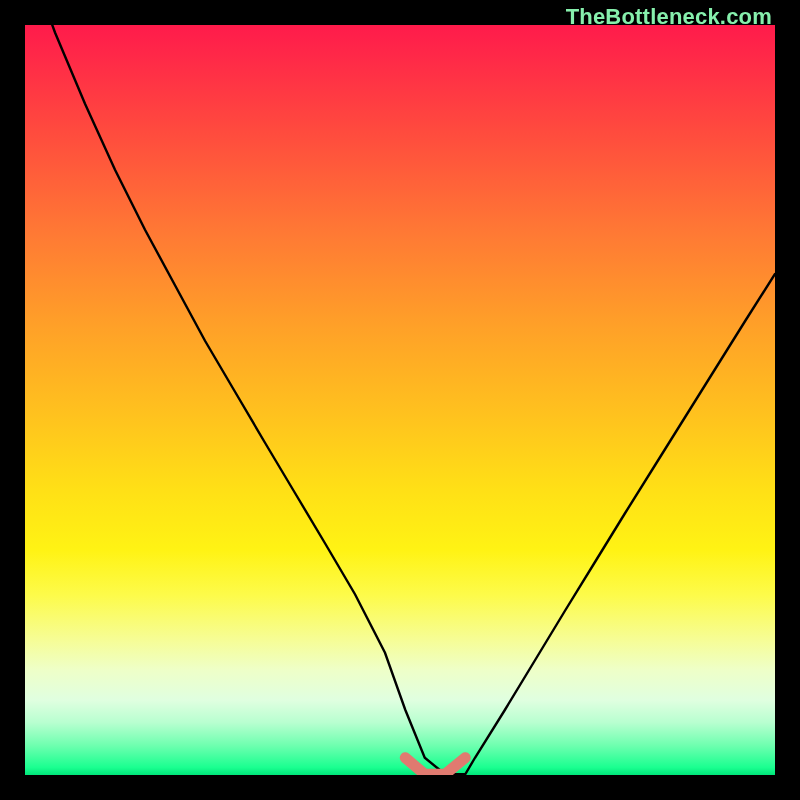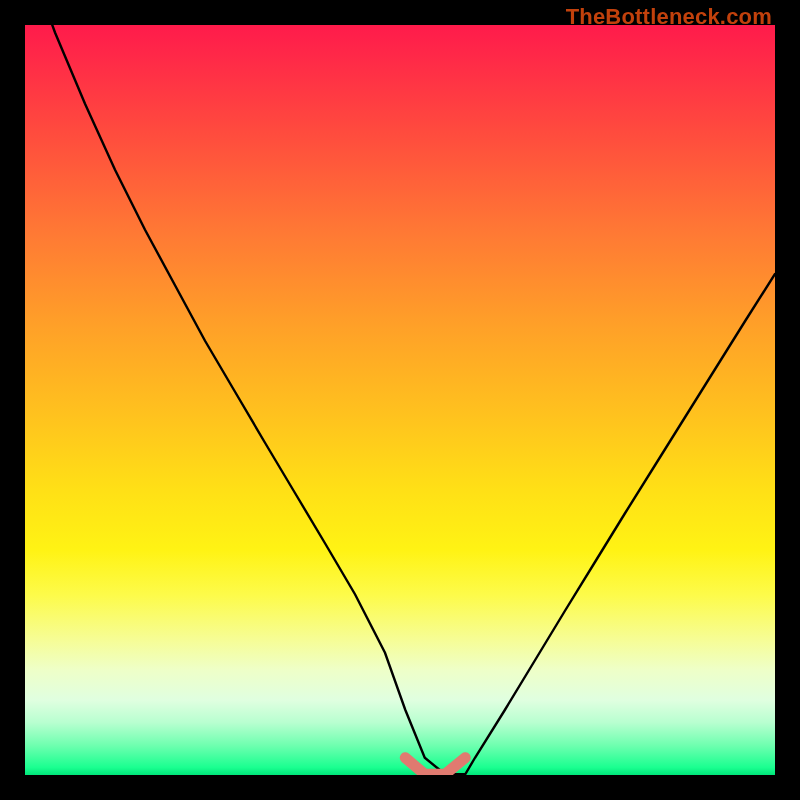--- a/index.html
+++ b/index.html
@@ -49,21 +49,21 @@
     width: 750px;
     height: 750px;
   }
   .watermark {
     position: absolute;
     top: 4px;
     right: 28px;
     font-family: Arial, Helvetica, sans-serif;
     font-size: 22px;
     font-weight: 600;
-    color: #c2410c;
+    color: #86efac;
     letter-spacing: 0.2px;
     user-select: none;
   }
 </style>
 </head>
 <body>
 
 <div class="stage">
   <div class="watermark">TheBottleneck.com</div>
 

